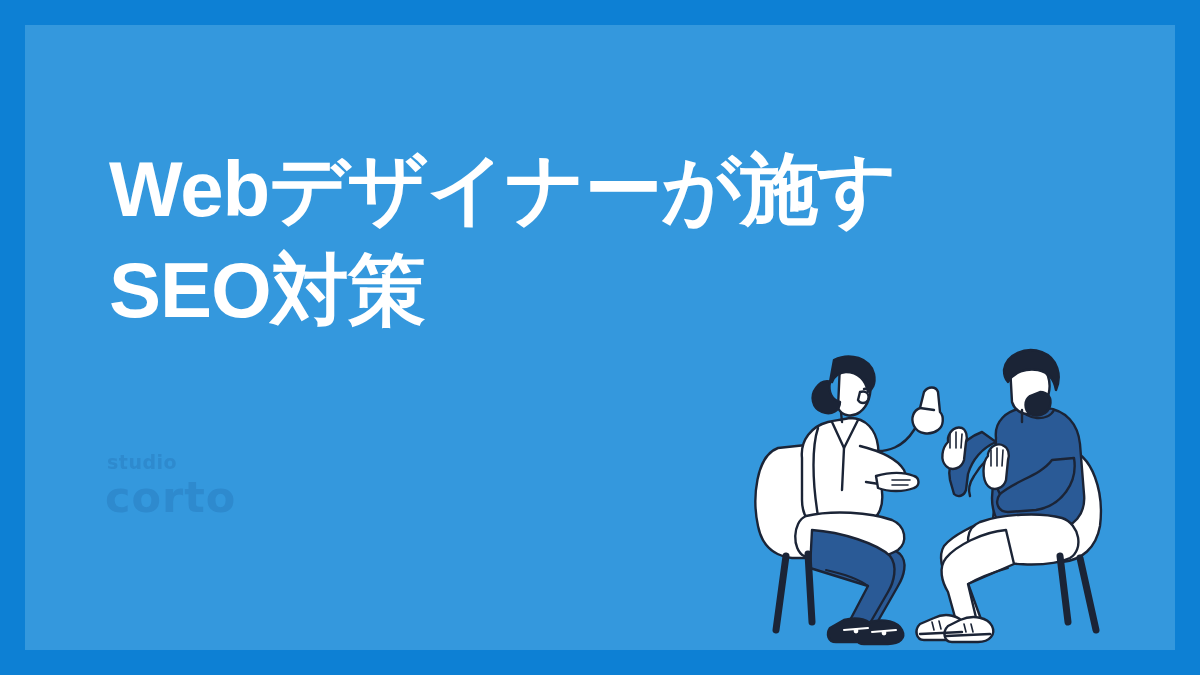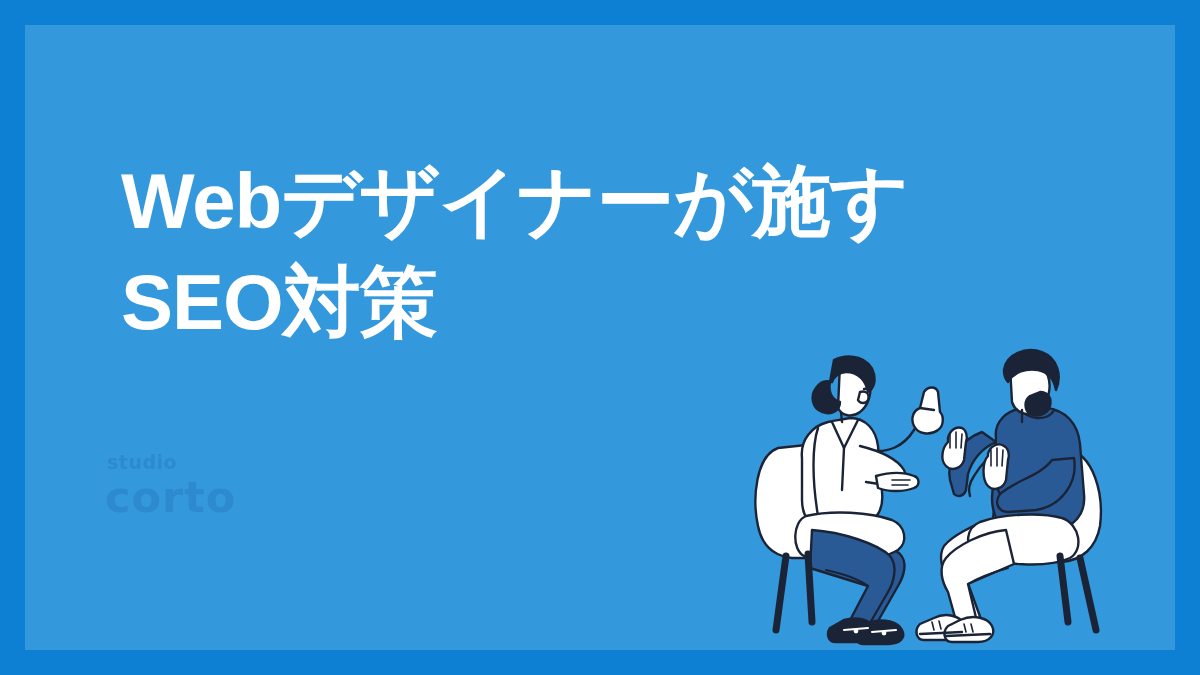--- a/index.html
+++ b/index.html
@@ -45,21 +45,21 @@
     white-space: nowrap;
     user-select: none;
     pointer-events: none;
   }
 
   
   #headline {
     position: absolute;
     left: 80px;
     top: 110px;
-    margin: 16px;
+    margin: 4px;
     color: #ffffff;
     font-size: 78px;
     font-weight: 700;
     line-height: 1.3;
     letter-spacing: -1px;
     white-space: pre-line;
   }
 
   
   #subtitle {

